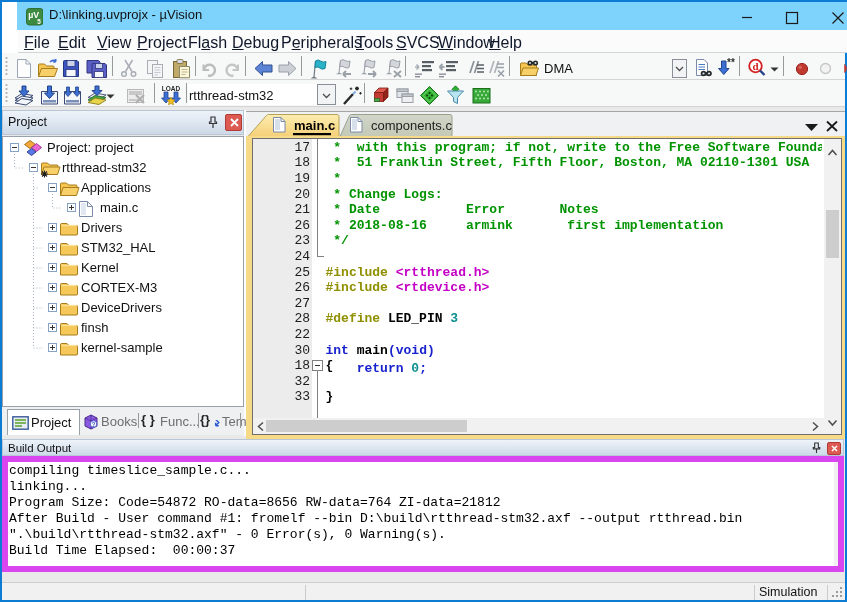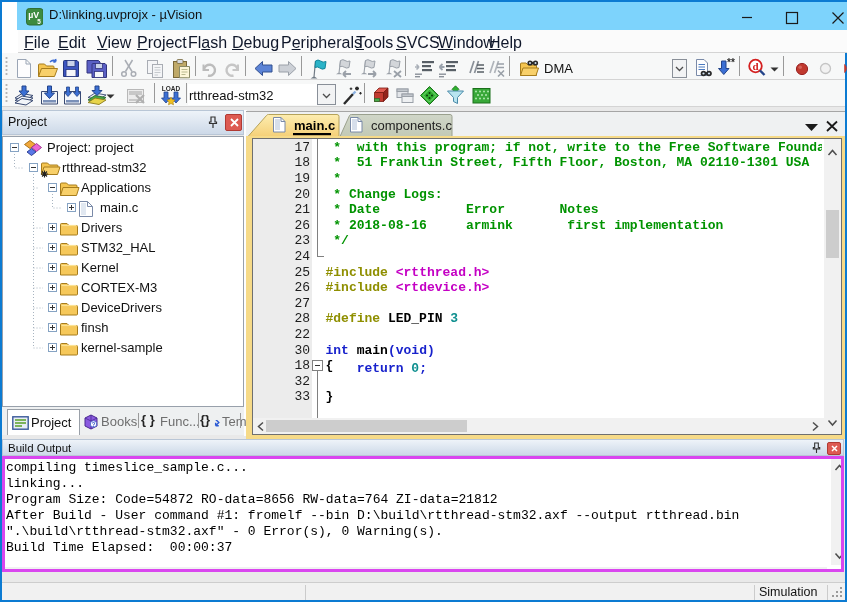--- a/index.html
+++ b/index.html
@@ -48,21 +48,21 @@
 .grn { color:#009300; } .olv { color:#8f8f00; } .mag { color:#c400c4; }
 .blu { color:#1822cc; } .tea { color:#0e8f8f; }
 .foldline { position:absolute; background:#808080; }
 #foldbox { position:absolute; left:0; top:221px; width:11px; height:11px; background:#fff; border:1px solid #808080; }
 #foldbox:before { content:""; position:absolute; left:2px; top:4px; width:5px; height:1px; background:#333; }
 
 .sbt { position:absolute; background:#f1f1f1; }
 .sbth { position:absolute; background:#cdcdcd; }
 
 #bo-title { left:0; top:332px; width:841.5px; height:17px; background:linear-gradient(#eef3f9,#cdd9e8); border:1px solid #b9c6d6; font-size:11.5px; color:#111; }
-#bo-body { left:0; top:349px; width:841.5px; height:116px; background:#fff; border:3px solid #d946ef; overflow:hidden; }
+#bo-body { left:0; top:349px; width:841.5px; height:116px; background:#fff; border:6px solid #d946ef; overflow:hidden; }
 .bol { position:absolute; left:1px; white-space:pre; font-family:"Liberation Mono",monospace; font-size:13px; color:#000; }
 
 #statusbar { left:0; top:580px; width:843px; height:18px; background:#f1f1f1; border-top:1px solid #cdcdcd; font-size:12.5px; color:#111; }
 .ssep { position:absolute; top:2px; width:1px; height:15px; background:#cbcbcb; }
 </style>
 </head>
 <body>
 <div id="win">
   <div id="titlebar" class="abs">
     <svg class="abs" style="left:8.5px; top:6px;" width="17.5" height="17.5" viewBox="0 0 18 18">

